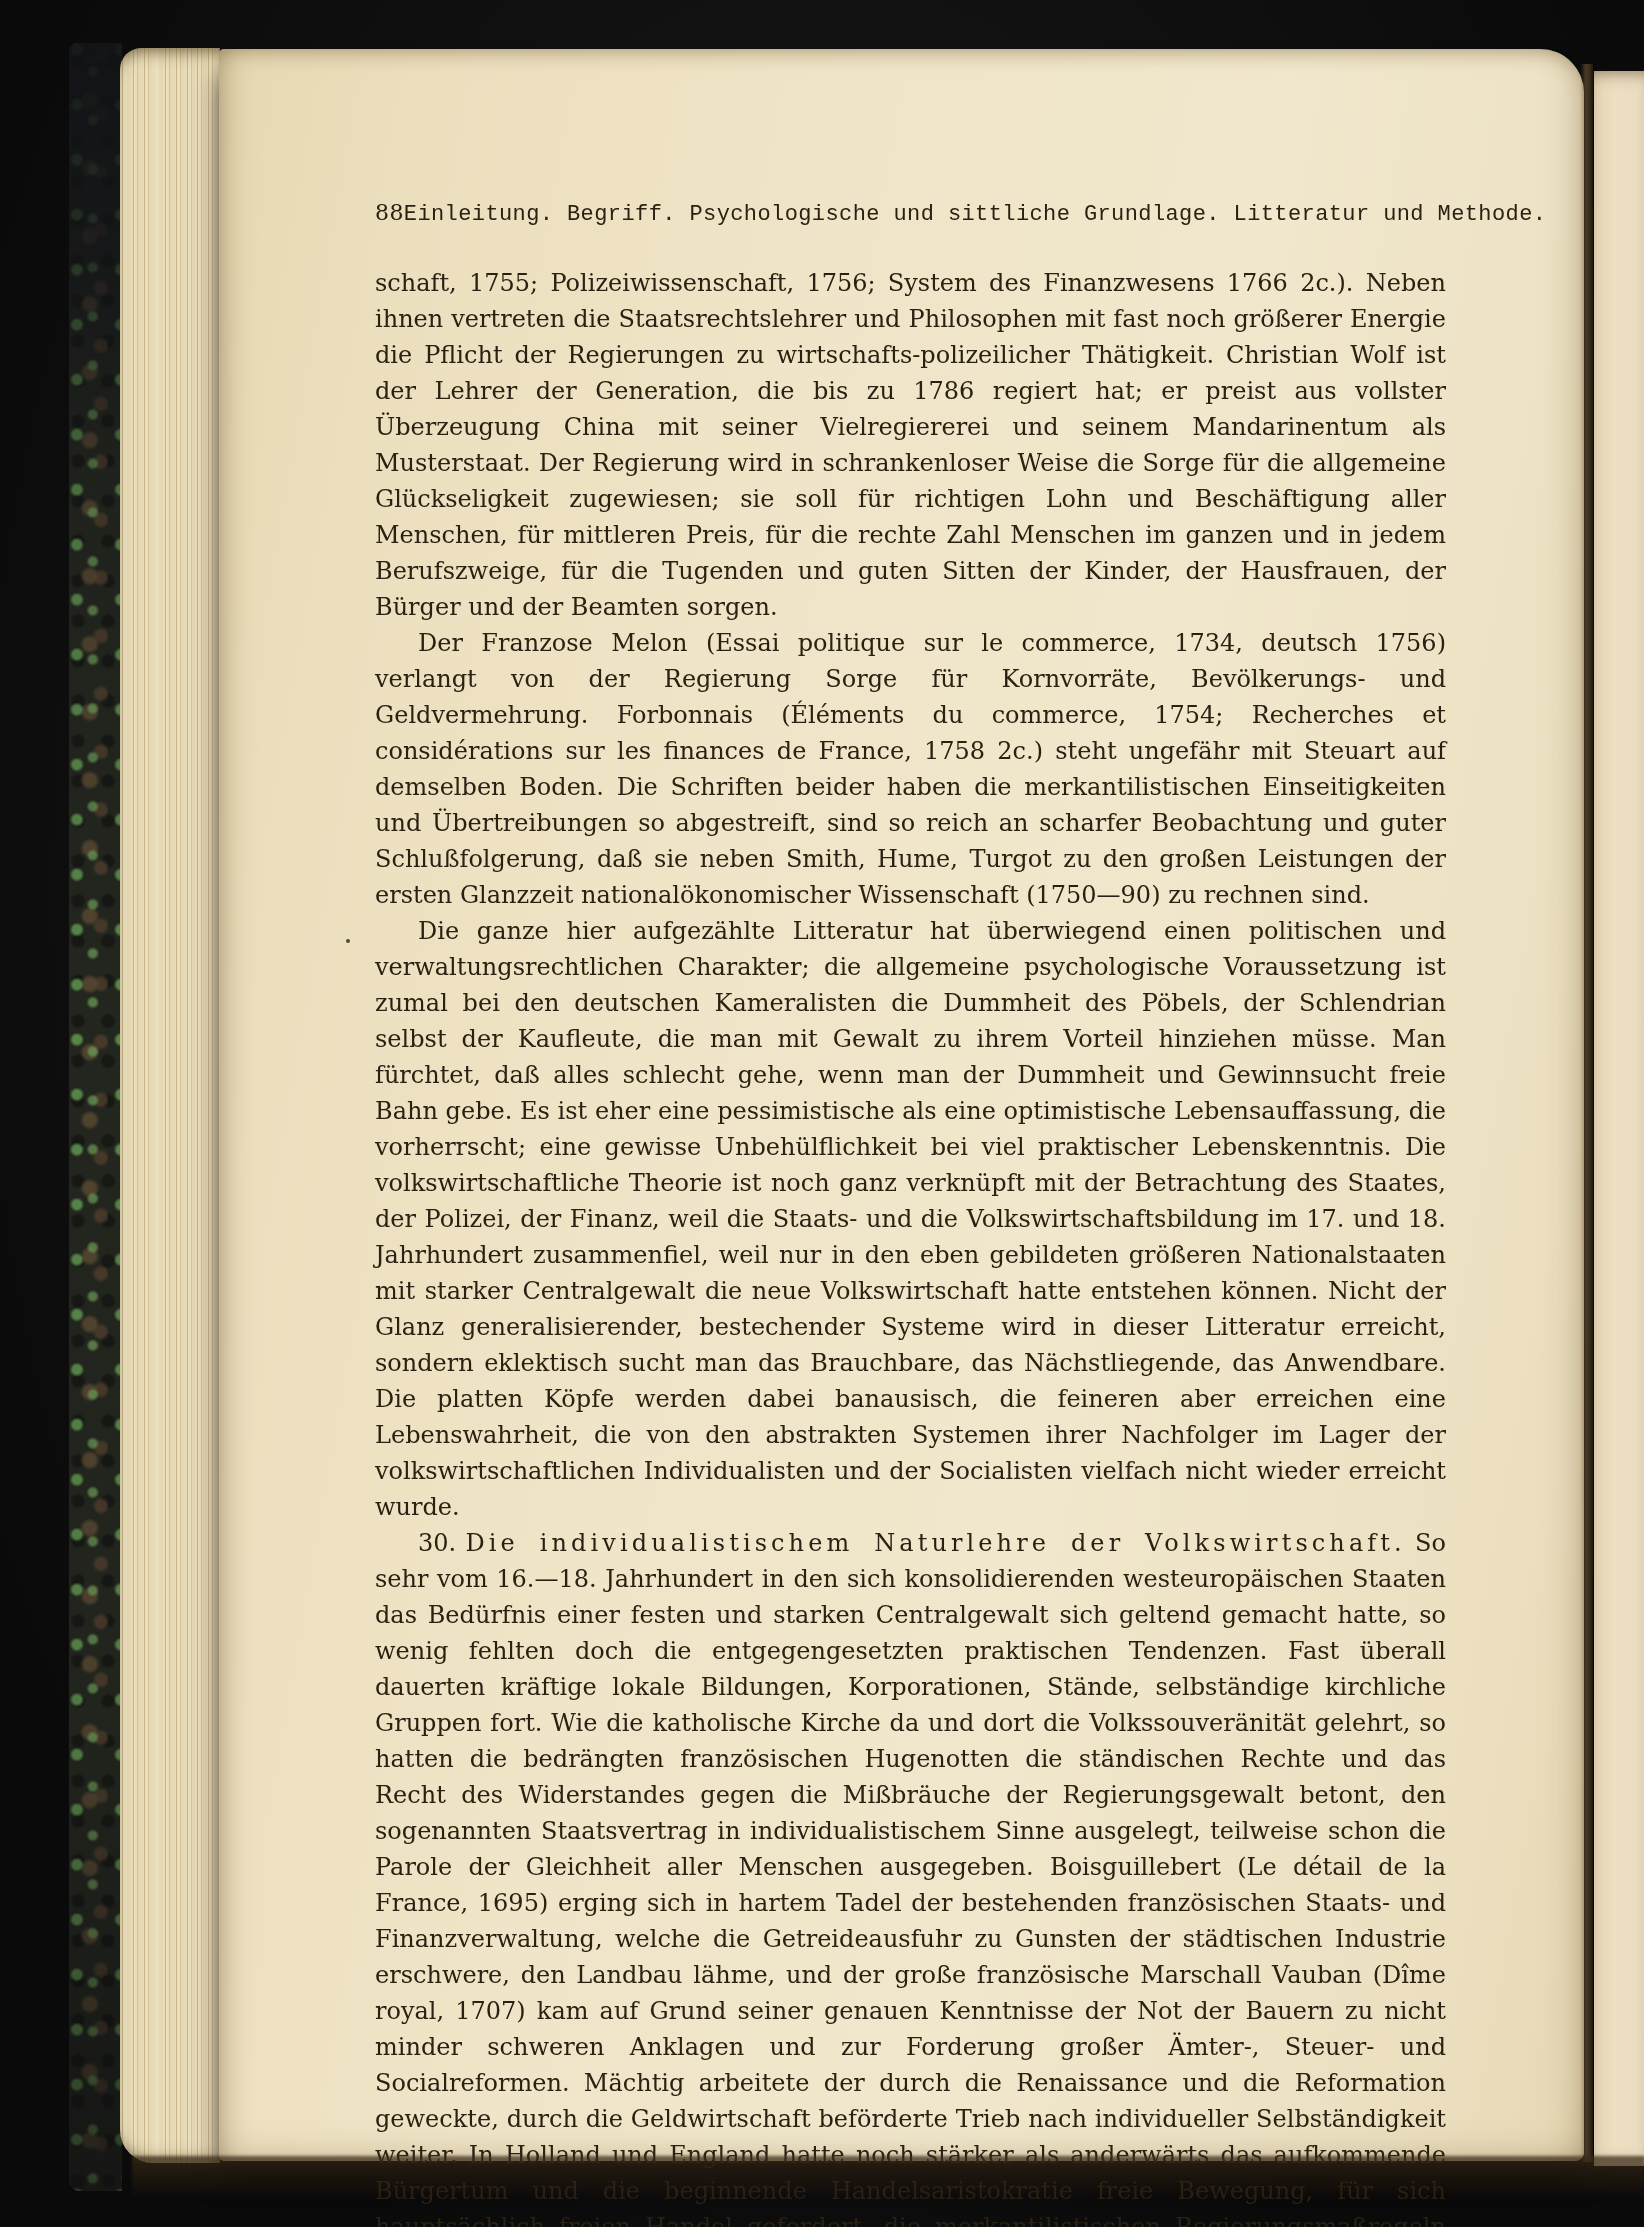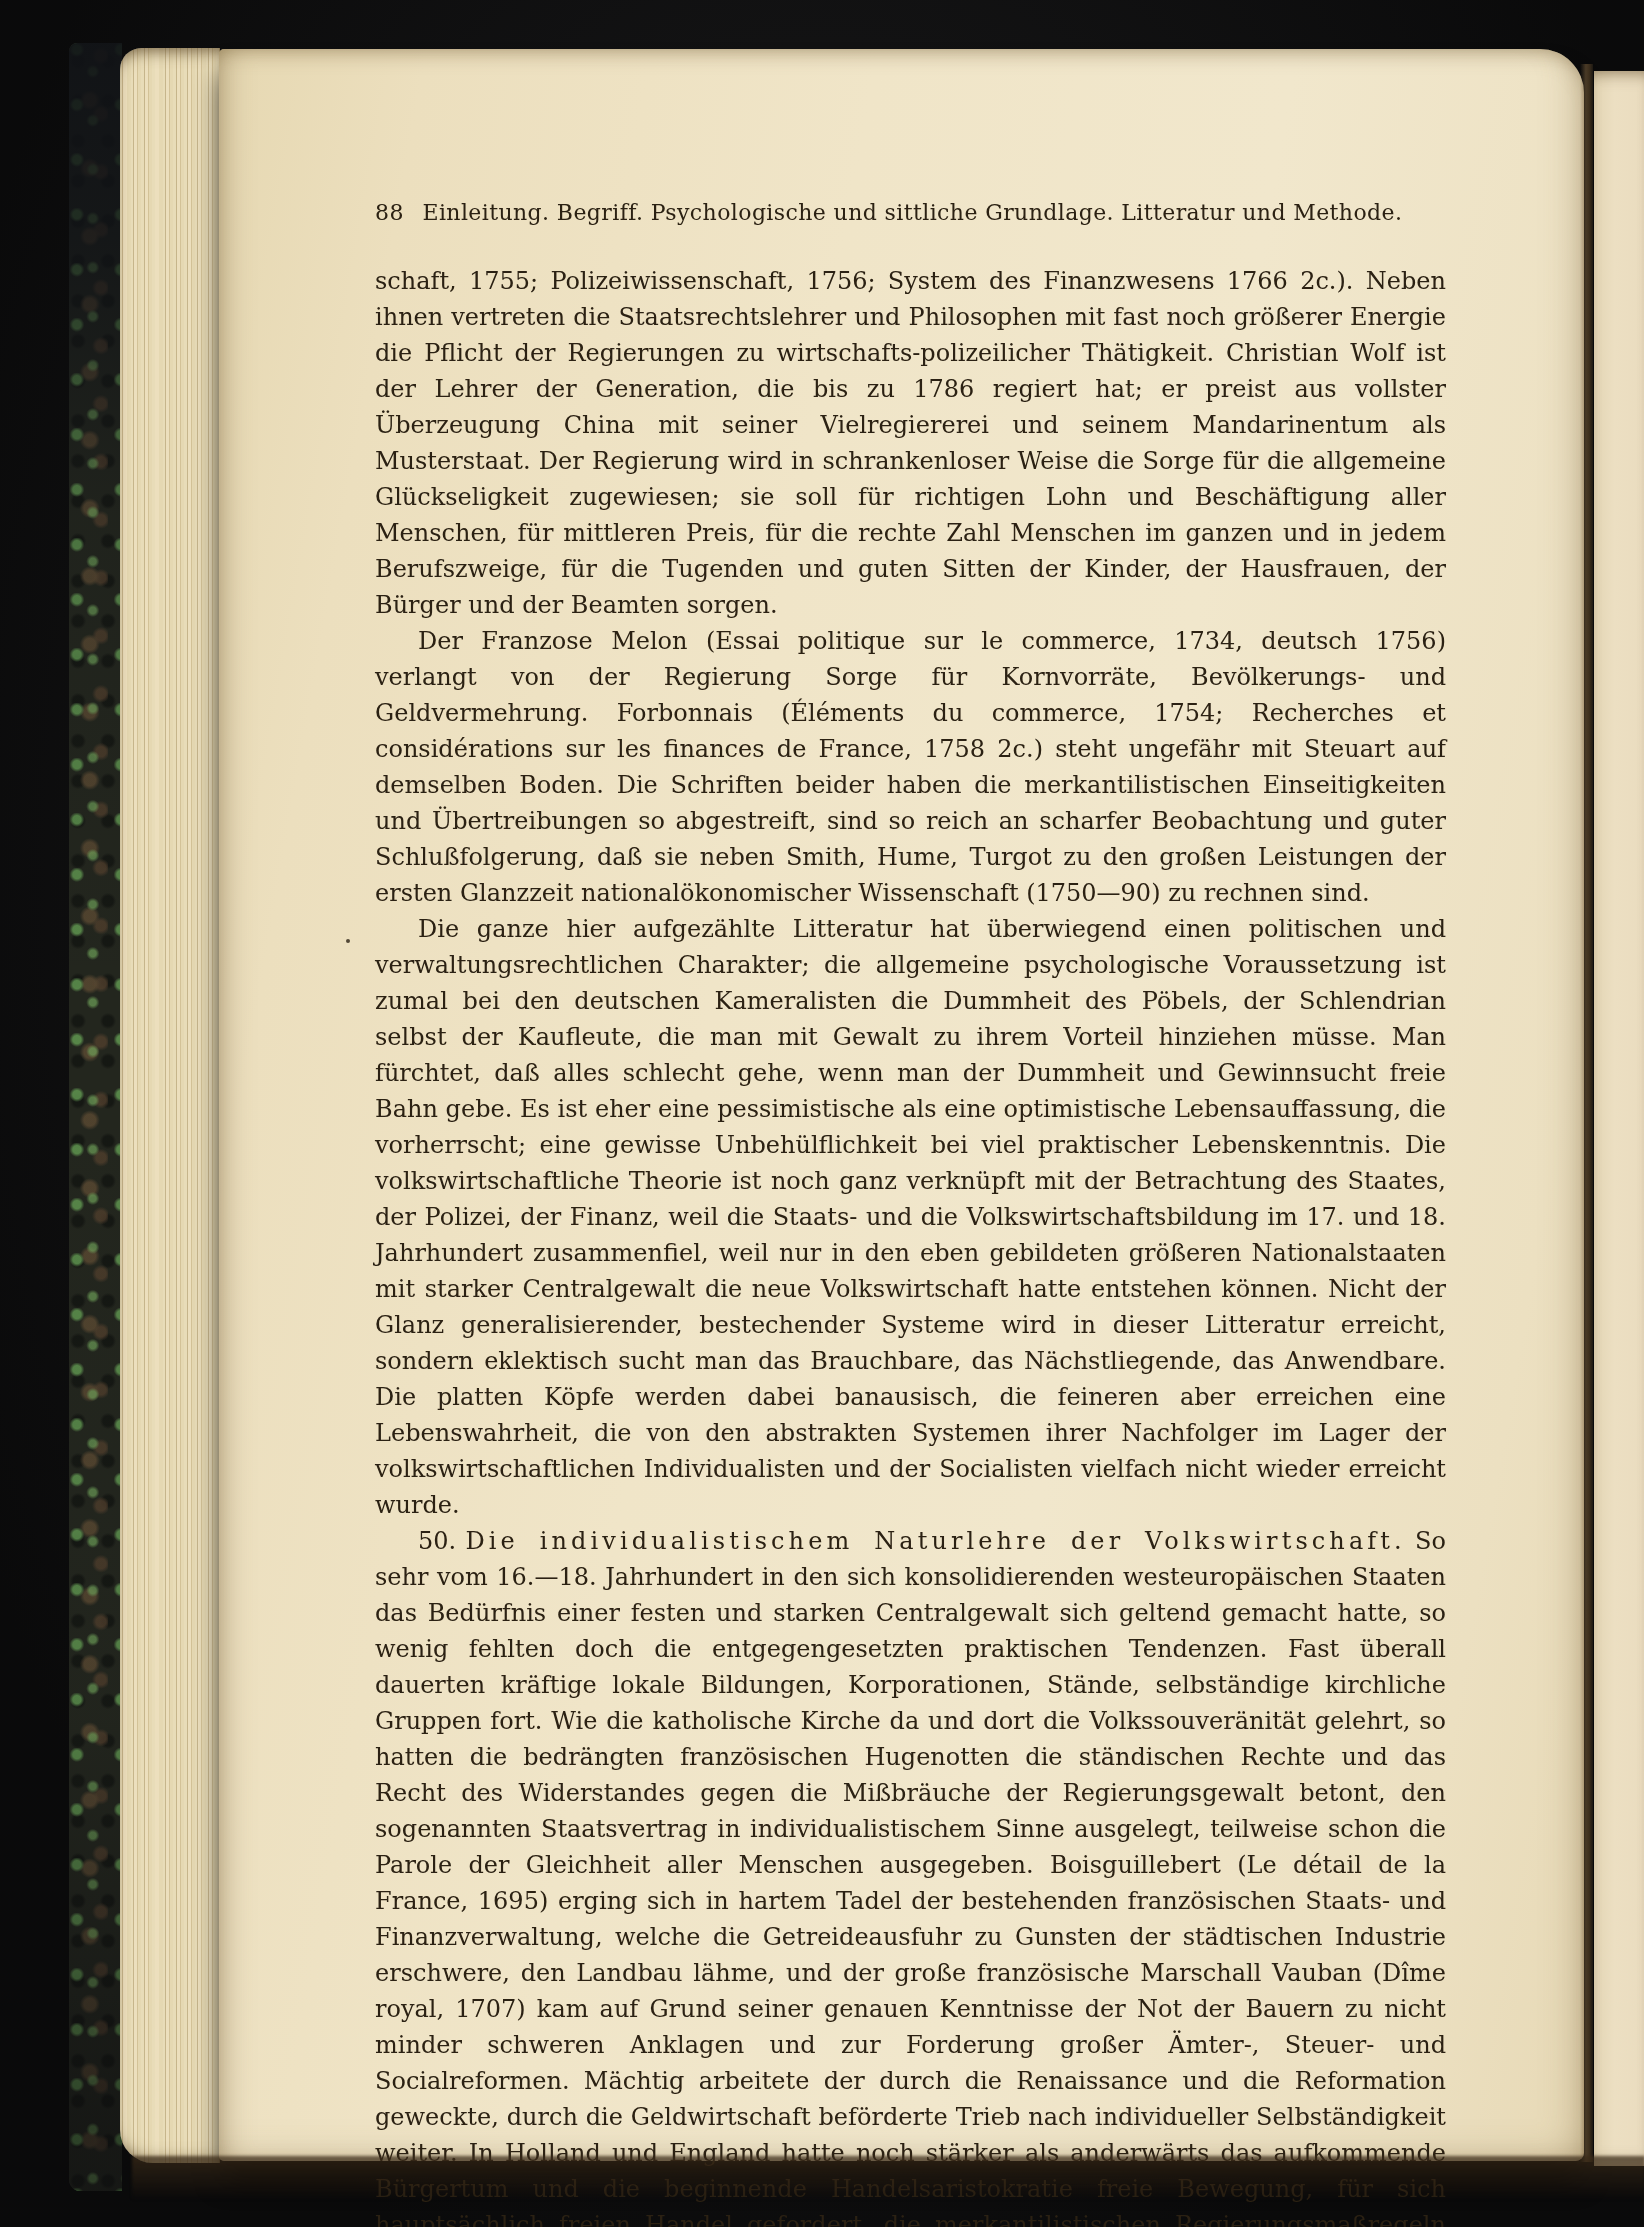--- a/index.html
+++ b/index.html
@@ -102,21 +102,21 @@
     color: #2b2113;
   }
   .running-header {
     display: flex;
     align-items: baseline;
     font-size: 22px;
     letter-spacing: 0.4px;
     white-space: nowrap;
   }
   .page-number { flex: 0 0 auto; }
-  .header-title { flex: 1 1 auto; text-align: center; padding-right: 25px; }
+  .header-title { flex: 1 1 auto; padding-right: 25px; font-family: Liberation Mono, monospace; }
 
   .body-text {
     margin-top: 38px;
     font-size: 24px;
     line-height: 36px;
     text-align: justify;
     text-justify: inter-word;
   }
   .body-text p { margin: 0; }
   .body-text p.indented { text-indent: 43px; }
@@ -147,21 +147,21 @@
       <div class="running-header">
         <span class="page-number">88</span>
         <span class="header-title">Einleitung. Begriff. Psychologische und sittliche Grundlage. Litteratur und Methode.</span>
       </div>
 
       <div class="body-text">
         <p>schaft, 1755; Polizeiwissenschaft, 1756; System des Finanzwesens 1766 2c.). Neben ihnen vertreten die Staatsrechtslehrer und Philosophen mit fast noch größerer Energie die Pflicht der Regierungen zu wirtschafts-polizeilicher Thätigkeit. Christian Wolf ist der Lehrer der Generation, die bis zu 1786 regiert hat; er preist aus vollster Überzeugung China mit seiner Vielregiererei und seinem Mandarinentum als Musterstaat. Der Regierung wird in schrankenloser Weise die Sorge für die allgemeine Glückseligkeit zugewiesen; sie soll für richtigen Lohn und Beschäftigung aller Menschen, für mittleren Preis, für die rechte Zahl Menschen im ganzen und in jedem Berufszweige, für die Tugenden und guten Sitten der Kinder, der Hausfrauen, der Bürger und der Beamten sorgen.</p>
         <p class="indented">Der Franzose Melon (Essai politique sur le commerce, 1734, deutsch 1756) verlangt von der Regierung Sorge für Kornvorräte, Bevölkerungs- und Geldvermehrung. Forbonnais (Éléments du commerce, 1754; Recherches et considérations sur les finances de France, 1758 2c.) steht ungefähr mit Steuart auf demselben Boden. Die Schriften beider haben die merkantilistischen Einseitigkeiten und Übertreibungen so abgestreift, sind so reich an scharfer Beobachtung und guter Schlußfolgerung, daß sie neben Smith, Hume, Turgot zu den großen Leistungen der ersten Glanzzeit nationalökonomischer Wissenschaft (1750—90) zu rechnen sind.</p>
         <p class="indented">Die ganze hier aufgezählte Litteratur hat überwiegend einen politischen und verwaltungsrechtlichen Charakter; die allgemeine psychologische Voraussetzung ist zumal bei den deutschen Kameralisten die Dummheit des Pöbels, der Schlendrian selbst der Kaufleute, die man mit Gewalt zu ihrem Vorteil hinziehen müsse. Man fürchtet, daß alles schlecht gehe, wenn man der Dummheit und Gewinnsucht freie Bahn gebe. Es ist eher eine pessimistische als eine optimistische Lebensauffassung, die vorherrscht; eine gewisse Unbehülflichkeit bei viel praktischer Lebenskenntnis. Die volkswirtschaftliche Theorie ist noch ganz verknüpft mit der Betrachtung des Staates, der Polizei, der Finanz, weil die Staats- und die Volkswirtschaftsbildung im 17. und 18. Jahrhundert zusammenfiel, weil nur in den eben gebildeten größeren Nationalstaaten mit starker Centralgewalt die neue Volkswirtschaft hatte entstehen können. Nicht der Glanz generalisierender, bestechender Systeme wird in dieser Litteratur erreicht, sondern eklektisch sucht man das Brauchbare, das Nächstliegende, das Anwendbare. Die platten Köpfe werden dabei banausisch, die feineren aber erreichen eine Lebenswahrheit, die von den abstrakten Systemen ihrer Nachfolger im Lager der volkswirtschaftlichen Individualisten und der Socialisten vielfach nicht wieder erreicht wurde.</p>
         <p class="indented">
-          <span>50.</span>
+          <span>30.</span>
           <span class="gesperrt">Die individualistischem Naturlehre der Volkswirtschaft.</span>
           <span>So sehr vom 16.—18. Jahrhundert in den sich konsolidierenden westeuropäischen Staaten das Bedürfnis einer festen und starken Centralgewalt sich geltend gemacht hatte, so wenig fehlten doch die entgegengesetzten praktischen Tendenzen. Fast überall dauerten kräftige lokale Bildungen, Korporationen, Stände, selbständige kirchliche Gruppen fort. Wie die katholische Kirche da und dort die Volkssouveränität gelehrt, so hatten die bedrängten französischen Hugenotten die ständischen Rechte und das Recht des Widerstandes gegen die Mißbräuche der Regierungsgewalt betont, den sogenannten Staatsvertrag in individualistischem Sinne ausgelegt, teilweise schon die Parole der Gleichheit aller Menschen ausgegeben. Boisguillebert (Le détail de la France, 1695) erging sich in hartem Tadel der bestehenden französischen Staats- und Finanzverwaltung, welche die Getreideausfuhr zu Gunsten der städtischen Industrie erschwere, den Landbau lähme, und der große französische Marschall Vauban (Dîme royal, 1707) kam auf Grund seiner genauen Kenntnisse der Not der Bauern zu nicht minder schweren Anklagen und zur Forderung großer Ämter-, Steuer- und Socialreformen. Mächtig arbeitete der durch die Renaissance und die Reformation geweckte, durch die Geldwirtschaft beförderte Trieb nach individueller Selbständigkeit weiter. In Holland und England hatte noch stärker als anderwärts das aufkommende Bürgertum und die beginnende Handelsaristokratie freie Bewegung, für sich hauptsächlich freien Handel gefordert, die merkantilistischen Regierungsmaßregeln getadelt (z. B. North, Discourses upon trade, 1691). Der große Philosoph Locke, obwohl im ganzen noch whigistischer Merkantilist, eifert gegen polizei-</span>
         </p>
       </div>
 
     </div>
 
     <div class="ink-speck"></div>
   </div>
 

